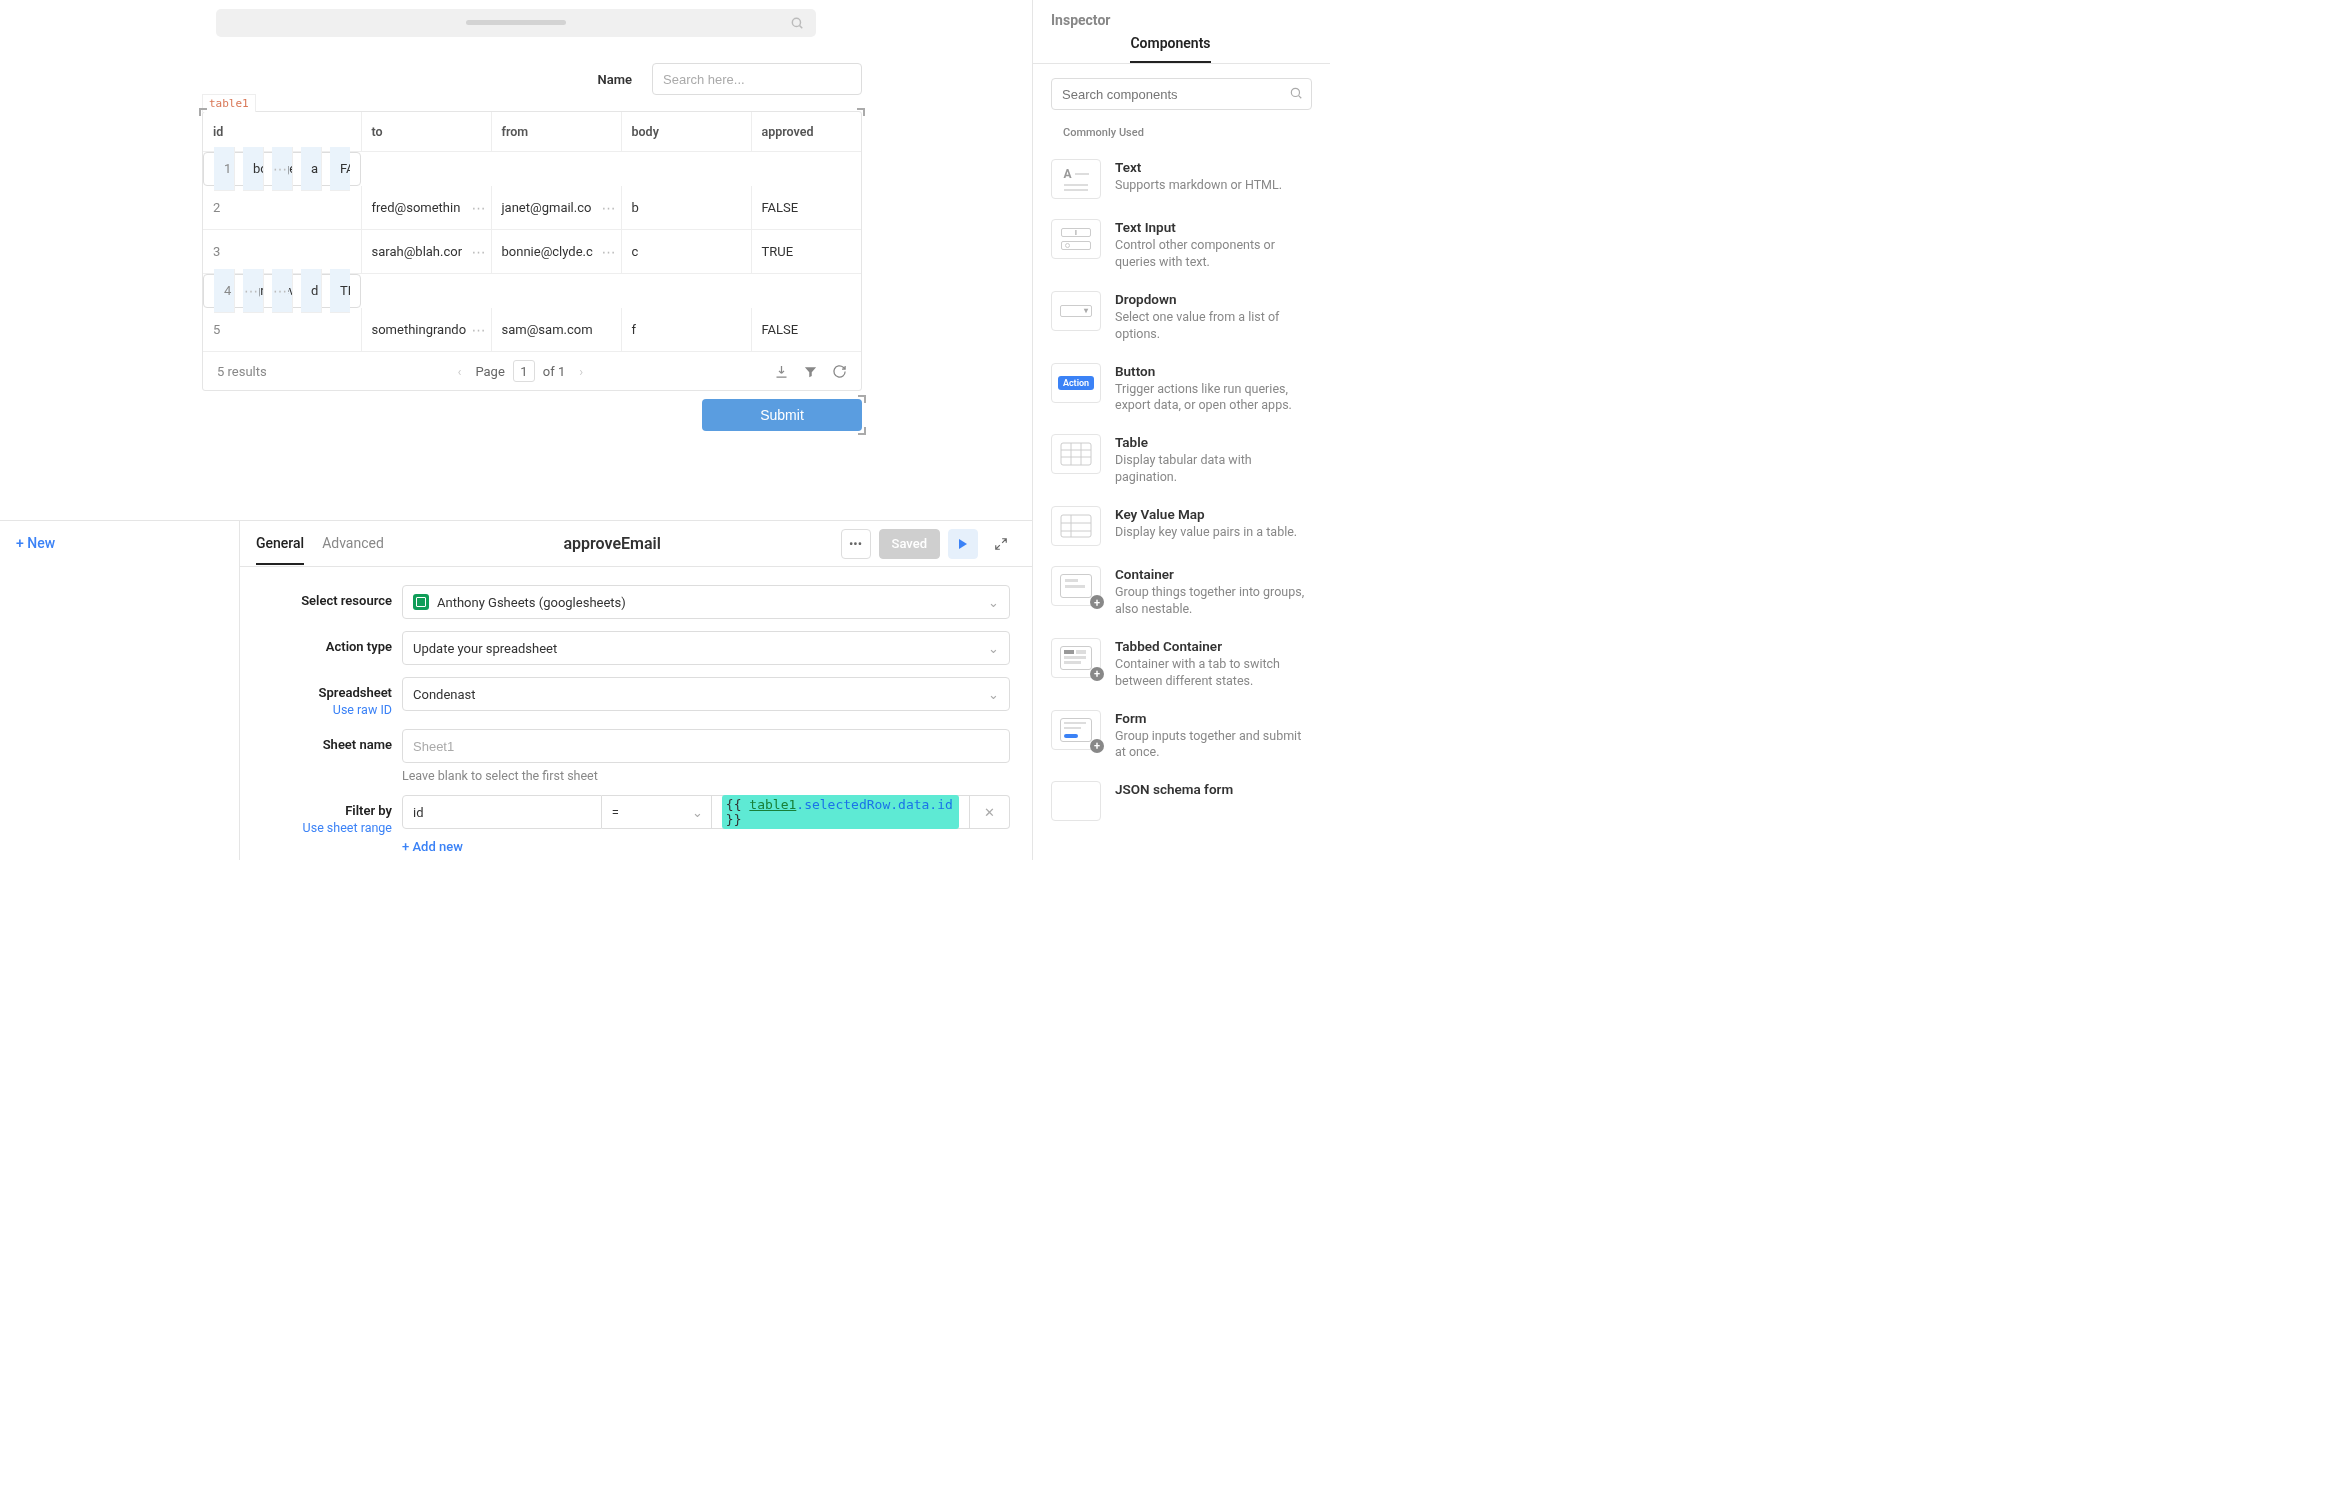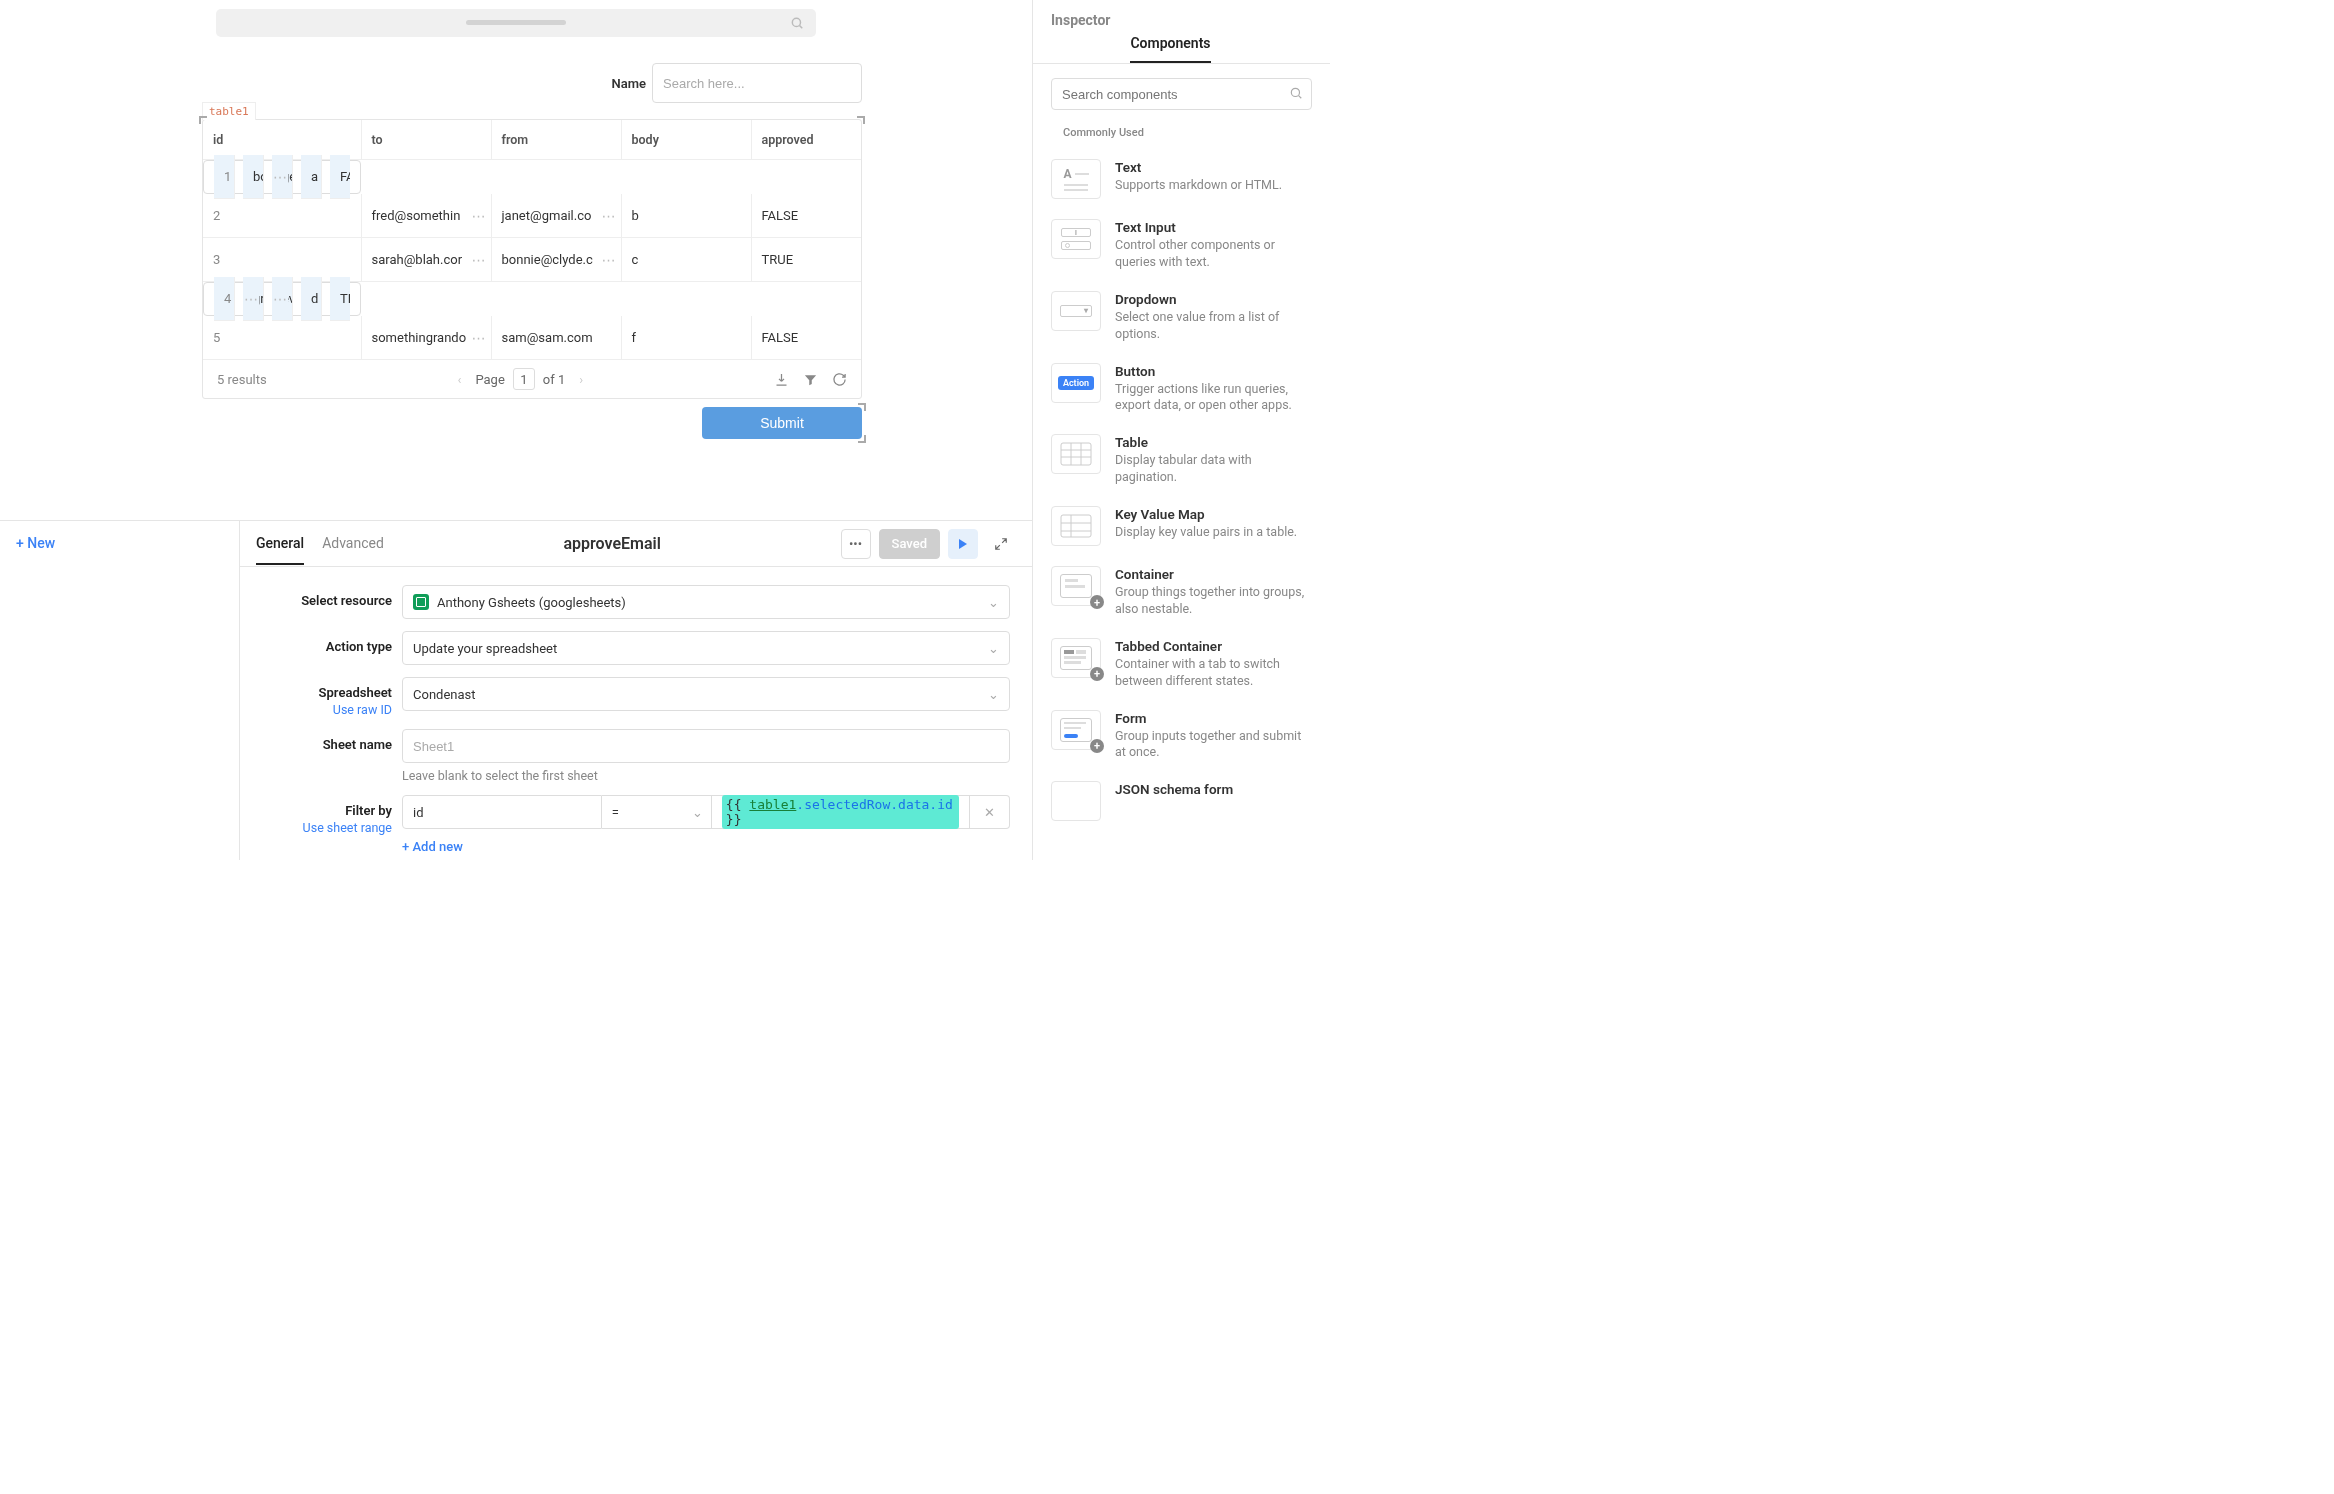--- a/index.html
+++ b/index.html
@@ -8,23 +8,23 @@
   
   .main { flex: 1; display: flex; flex-direction: column; min-width: 0; }
   
   .topbar { height: 45px; display: flex; align-items: center; justify-content: center; background:#fff; }
   .topbar .search { width: 600px; height: 28px; background: #f0f0f0; border-radius: 5px; display:flex; align-items:center; justify-content:flex-end; padding:0 12px; position:relative;}
   .topbar .search::before { content:""; position:absolute; left:50%; transform:translateX(-50%); width:100px; height:5px; background:#d3d3d3; border-radius:3px;}
   .topbar .search svg { color:#bbb;}
   
   .canvas { flex: 1; padding: 18px 170px 30px; display: flex; flex-direction: column; align-items: flex-end; min-height:0; overflow:hidden;}
   
-  .namerow { display:flex; align-items:center; gap:6px; margin-bottom:16px; }
+  .namerow { display:flex; align-items:center; gap:20px; margin-bottom:16px; }
   .namerow label { font-weight:600; }
-  .namerow input { width:210px; height:40px; border:1px solid #ddd; border-radius:4px; padding:0 10px; font-size:13px; }
+  .namerow input { width:210px; height:32px; border:1px solid #ddd; border-radius:4px; padding:0 10px; font-size:13px; }
   .namerow input::placeholder { color:#aaa; }
   
   .table-wrap { width:660px; border:1px solid #e5e5e5; border-radius:3px; background:#fff; position:relative;}
   .table-tag { position:absolute; top:-18px; left:-1px; font-size:11px; color:#d97757; background:#fff; border:1px solid #eee; border-bottom:none; padding:2px 6px; font-family: monospace;}
   .corner { position:absolute; width:8px; height:8px; }
   .corner.tl{ top:-4px; left:-4px; border-top:2px solid #aaa; border-left:2px solid #aaa;}
   .corner.tr{ top:-4px; right:-4px; border-top:2px solid #aaa; border-right:2px solid #aaa;}
   .corner.br{ bottom:-4px; right:-4px; border-bottom:2px solid #aaa; border-right:2px solid #aaa;}
   
   table { width:100%; border-collapse: collapse; }

